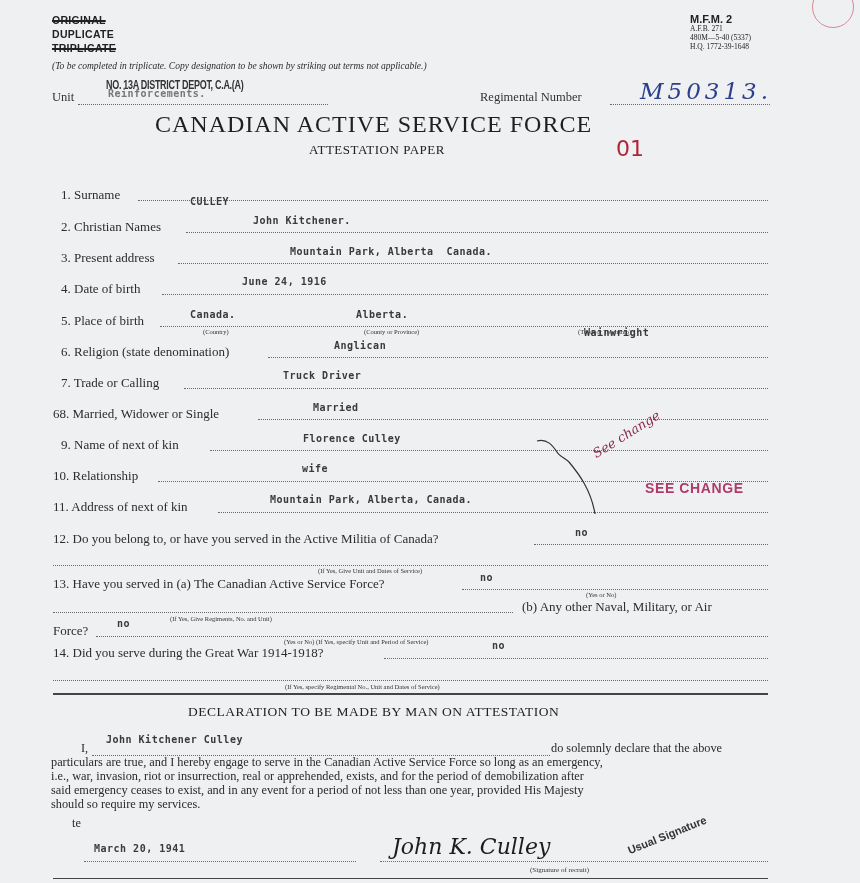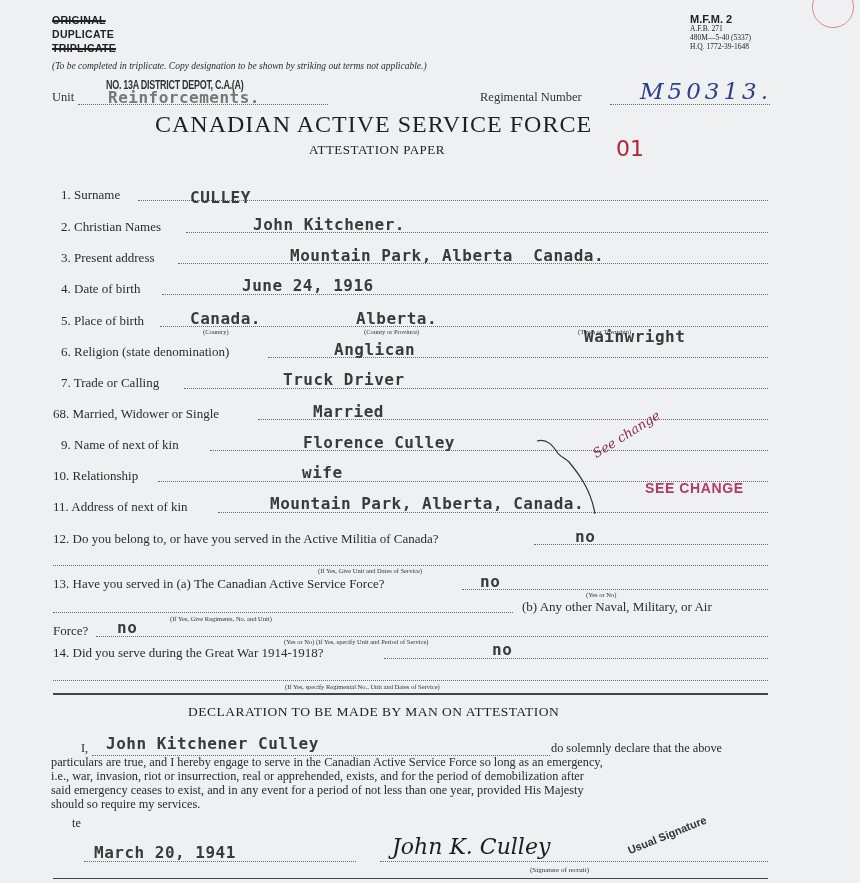--- a/index.html
+++ b/index.html
@@ -3,21 +3,21 @@
 <meta charset="utf-8">
 <style>
   html,body{margin:0;padding:0;}
   body{width:860px;height:883px;background:#eef0f1;position:relative;overflow:hidden;
        font-family:"DejaVu Serif","Liberation Serif",serif;color:#2a2a2a;}
   .abs{position:absolute;white-space:nowrap;}
   .copy{font-family:"Liberation Sans",sans-serif;font-weight:bold;font-size:10.5px;letter-spacing:0.3px;line-height:12px;color:#222;}
   .ital{font-style:italic;font-size:9.5px;font-family:"Liberation Serif",serif;}
   .small{font-family:"Liberation Serif",serif;font-size:12.5px;color:#333;}
   .formref{font-family:"Liberation Serif",serif;color:#222;line-height:9px;}
-  .type{font-family:"DejaVu Sans Mono","Liberation Mono",monospace;font-weight:bold;font-size:16px;color:#3a3a3a;letter-spacing:0.5px;}
+  .type{font-family:"DejaVu Sans Mono","Liberation Mono",monospace;font-weight:bold;font-size:10px;color:#3a3a3a;letter-spacing:0.5px;}
   .stamp{font-family:"Liberation Sans",sans-serif;font-weight:bold;font-size:9px;color:#333;letter-spacing:-0.3px;transform:scaleY(1.35);transform-origin:left top;}
   .hand{font-family:"DejaVu Serif",serif;font-style:italic;color:#2c3e8c;font-size:23px;letter-spacing:4px;}
   .red{color:#b0243a;}
   .dots{position:absolute;height:0;border-bottom:1.5px dotted #6a6a6a;}
   .rule{position:absolute;height:0;border-bottom:1.2px solid #444;}
   .title{font-family:"Liberation Serif",serif;font-size:24px;letter-spacing:1px;color:#1f1f1f;}
   .sub{font-family:"Liberation Serif",serif;font-size:13px;letter-spacing:0.5px;color:#222;}
   .para{font-family:"Liberation Serif",serif;font-size:12.3px;color:#2a2a2a;line-height:13.5px;}
   .qtext{font-family:"Liberation Serif",serif;font-size:13px;color:#2c2c2c;}
   .caption{font-family:"Liberation Serif",serif;font-size:6.5px;color:#333;}
@@ -49,21 +49,21 @@
 <div class="abs small" style="left:480px;top:90px;">Regimental Number</div>
 <div class="dots" style="left:610px;top:104px;width:160px;"></div>
 <div class="abs hand" style="left:640px;top:78px;">M50313.</div>
 
 <div class="abs title" style="left:155px;top:111px;">CANADIAN ACTIVE SERVICE FORCE</div>
 <div class="abs sub" style="left:309px;top:142px;">ATTESTATION PAPER</div>
 <div class="abs red" style="left:616px;top:136px;font-size:22px;font-family:'DejaVu Sans',sans-serif;">01</div>
 
 <div class="abs qtext" style="left:61px;top:187px;"><span>1.</span> <span>Surname</span></div>
 <div class="dots" style="left:138px;top:200px;width:630px;"></div>
-<div class="abs type" style="left:190px;top:188px;">CULLEY</div>
+<div class="abs type" style="left:190px;top:196px;">CULLEY</div>
 
 <div class="abs qtext" style="left:61px;top:219px;"><span>2.</span> <span>Christian Names</span></div>
 <div class="dots" style="left:186px;top:232px;width:582px;"></div>
 <div class="abs type" style="left:253px;top:215px;">John Kitchener.</div>
 
 <div class="abs qtext" style="left:61px;top:250px;"><span>3.</span> <span>Present address</span></div>
 <div class="dots" style="left:178px;top:263px;width:590px;"></div>
 <div class="abs type" style="left:242px;top:246px;white-space:pre;margin-left:48px;">Mountain Park, Alberta  Canada.</div>
 
 <div class="abs qtext" style="left:61px;top:281px;"><span>4.</span> <span>Date of birth</span></div>

